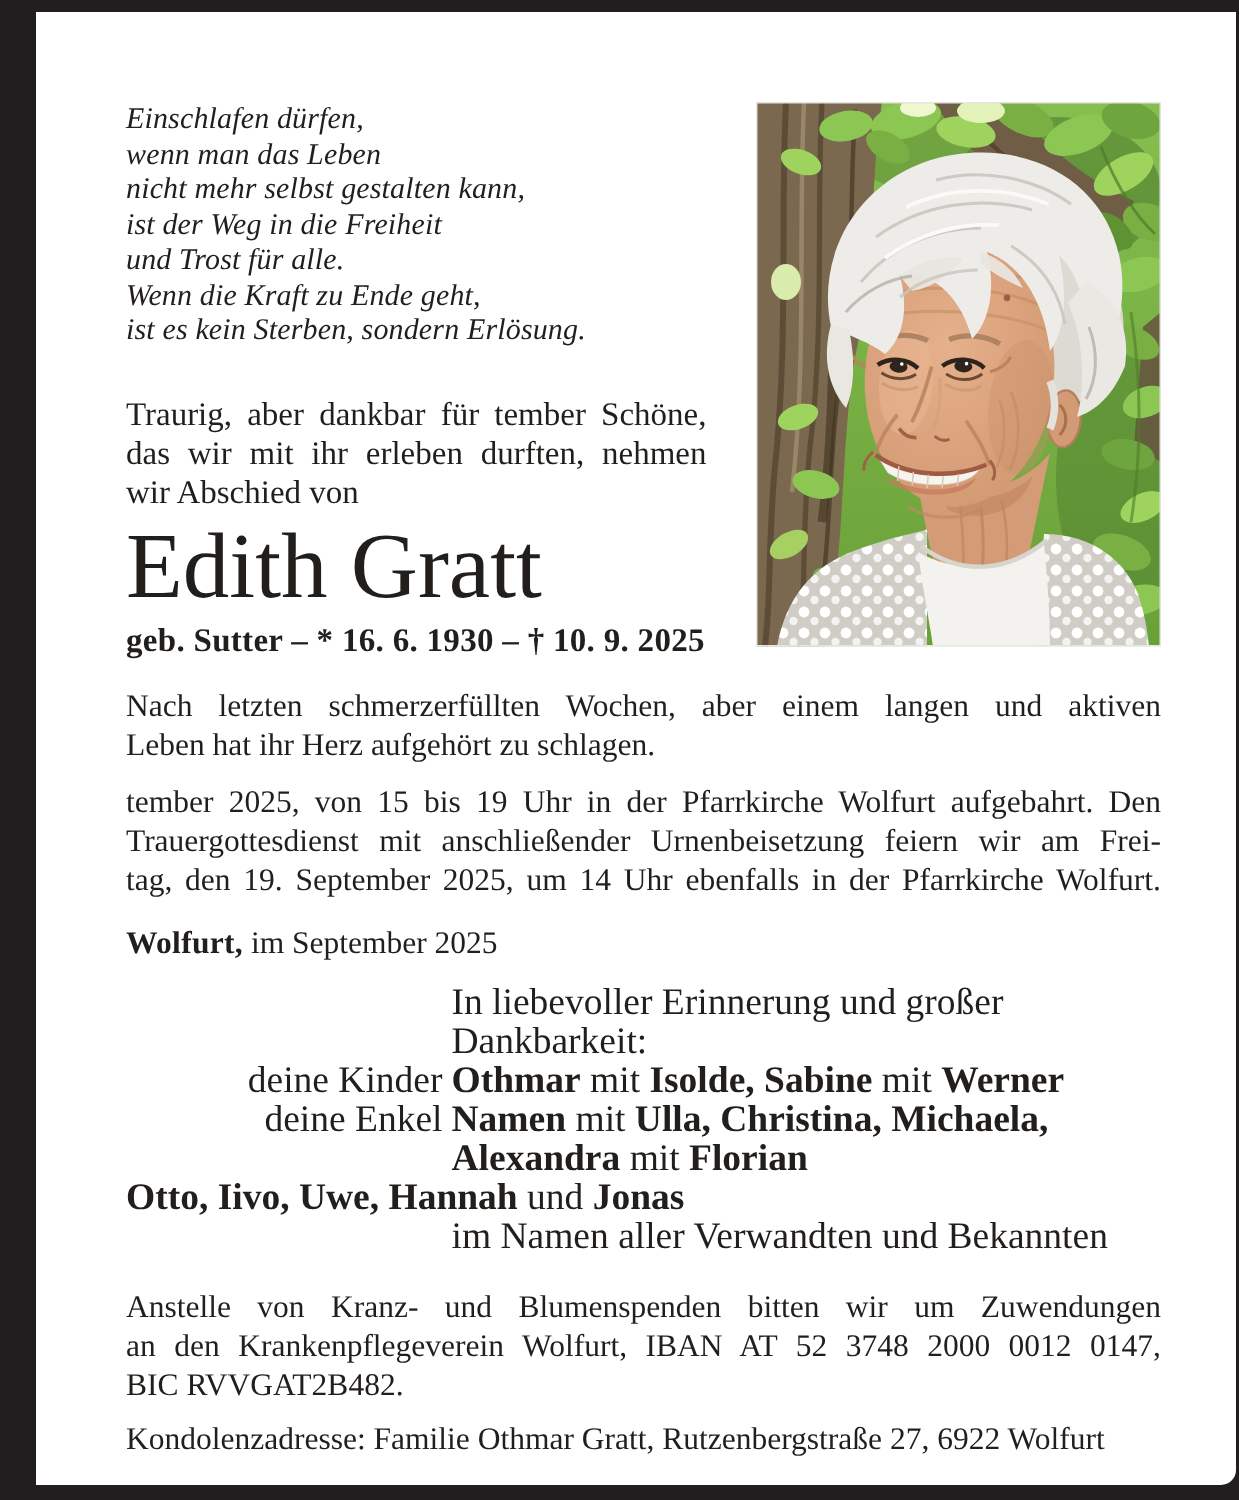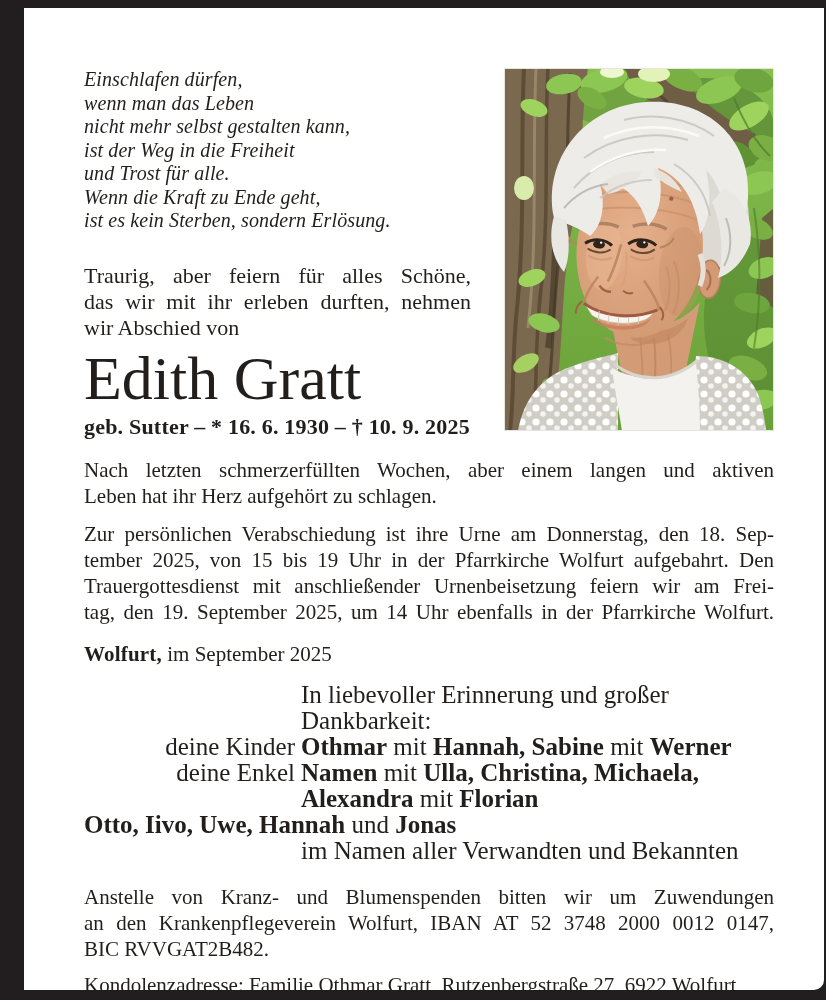--- a/index.html
+++ b/index.html
@@ -237,51 +237,50 @@
       <path d="M60,140 C72,126 88,118 104,116" stroke="#b3b0a8" stroke-width="2" fill="none" opacity=".8"></path>
       <path d="M222,150 C228,166 228,184 220,198" stroke="#b3b0a8" stroke-width="2" fill="none" opacity=".8"></path>
       <path d="M100,70 C130,56 165,56 195,68" stroke="#fbfaf8" stroke-width="2.5" fill="none"></path>
       <path d="M86,104 C108,88 136,80 162,82" stroke="#fbfaf8" stroke-width="2.5" fill="none"></path>
 
       <rect x="0.5" y="0.5" width="269" height="362" fill="none" stroke="#e5e5e1" stroke-width="1"></rect>
     </svg>
   </div>
 
   <div class="intro para" style="font-size:22px;">
-      <div class="jl">Traurig, aber feiern für alles Schöne,</div>
+      <div class="jl">Traurig, aber dankbar für tember Schöne,</div>
       <div class="jl">das wir mit ihr erleben durften, nehmen</div>
       <div class="jl-end">wir Abschied von</div>
     </div>
 
   <h1 class="name">Edith Gratt</h1>
 
   <div class="dates">geb. Sutter – * 16. 6. 1930 – † 10. 9. 2025</div>
 
   <div class="para p-death">
       <div class="jl">Nach letzten schmerzerfüllten Wochen, aber einem langen und aktiven</div>
       <div class="jl-end">Leben hat ihr Herz aufgehört zu schlagen.</div>
     </div>
 
   <div class="para p-funeral">
-      <div class="jl">Zur persönlichen Verabschiedung ist ihre Urne am Donnerstag, den 18. Sep-</div>
       <div class="jl">tember 2025, von 15 bis 19 Uhr in der Pfarrkirche Wolfurt aufgebahrt. Den</div>
       <div class="jl">Trauergottesdienst mit anschließender Urnenbeisetzung feiern wir am Frei-</div>
       <div class="jl">tag, den 19. September 2025, um 14 Uhr ebenfalls in der Pfarrkirche Wolfurt.</div>
     </div>
 
   <div class="dateline"><b>Wolfurt,</b><span> im September 2025</span></div>
 
   <div class="family">
       <div class="fam-row">
         <span class="fam-label"></span>
         <span class="fam-content"><span>In liebevoller Erinnerung und großer Dankbarkeit:</span></span>
       </div>
       <div class="fam-row">
         <span class="fam-label">deine Kinder</span>
-        <span class="fam-content"><b>Othmar</b><span> mit </span><b>Hannah, Sabine</b><span> mit </span><b>Werner</b></span>
+        <span class="fam-content"><b>Othmar</b><span> mit </span><b>Isolde, Sabine</b><span> mit </span><b>Werner</b></span>
       </div>
       <div class="fam-row">
         <span class="fam-label">deine Enkel</span>
         <span class="fam-content"><b>Namen</b><span> mit </span><b>Ulla, Christina, Michaela,</b></span>
       </div>
       <div class="fam-row">
         <span class="fam-label"></span>
         <span class="fam-content"><b>Alexandra</b><span> mit </span><b>Florian</b></span>
       </div>
       <div class="fam-row">

